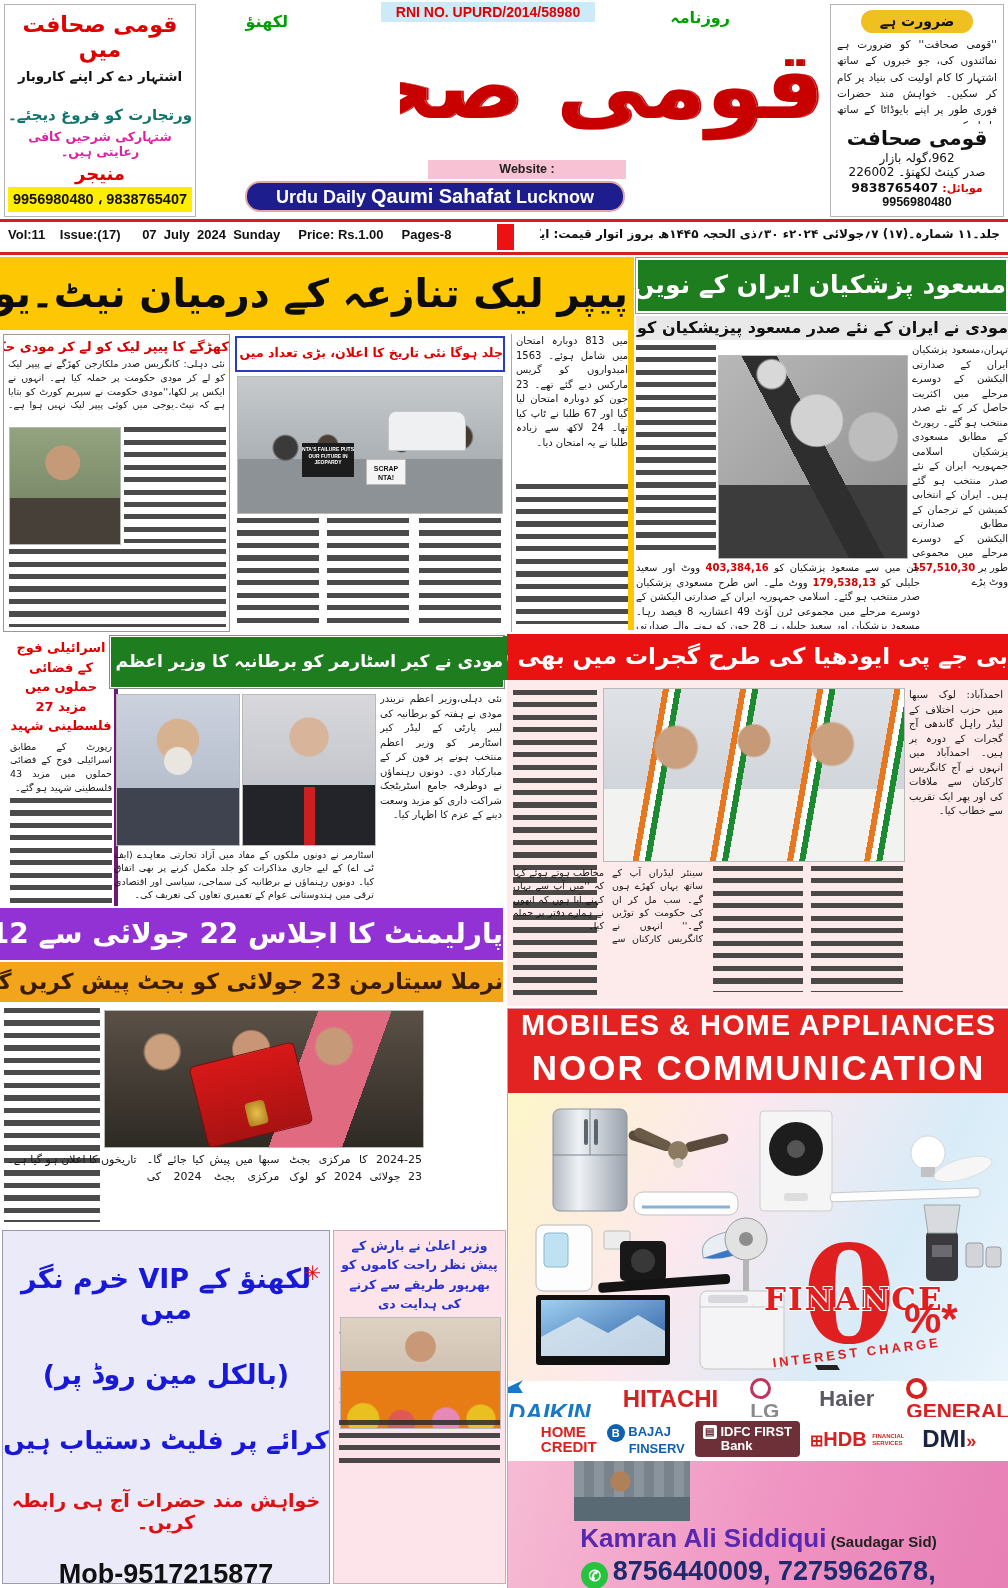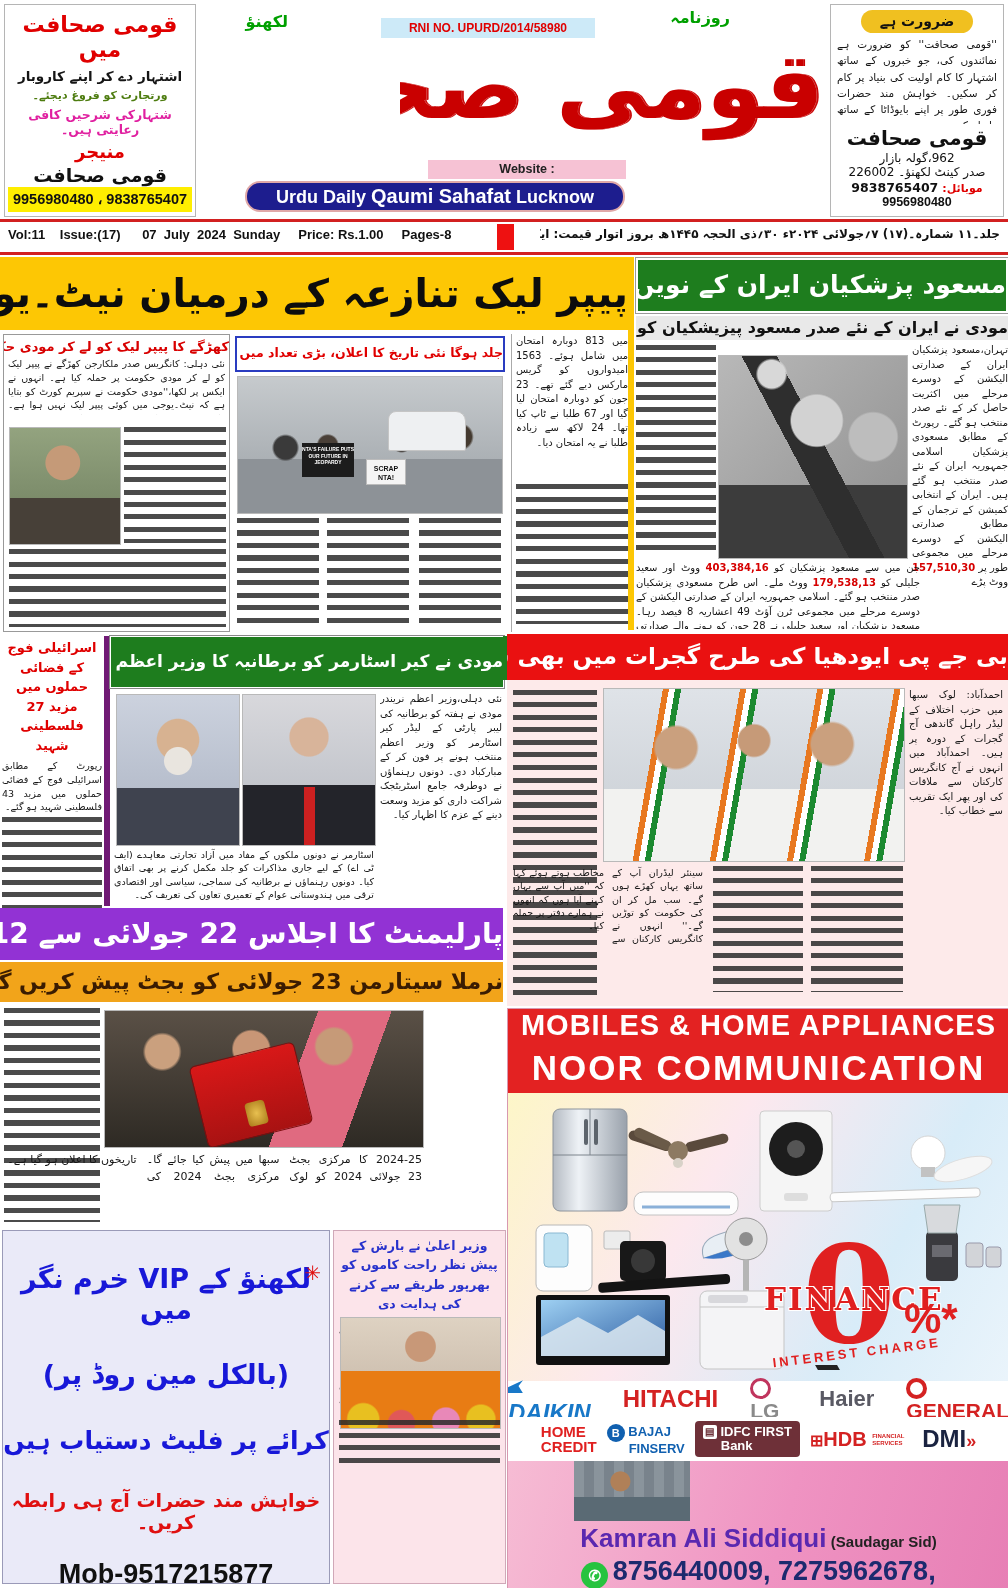--- a/index.html
+++ b/index.html
@@ -22,29 +22,29 @@
       background:#27c33f;color:#fff;font-size:15px;font-weight:bold;vertical-align:middle}
 </style>
 </head>
 <body>
 
 <div id="page">
 
   <div class="a" style="left:4px;top:4px;width:192px;height:213px;border:1px solid #b5b5b5;text-align:center">
     <div class="u" style="margin-top:7px;color:#e00000;font-weight:bold;font-size:22px">قومی صحافت میں</div>
     <div class="u" style="margin-top:6px;color:#151515;font-weight:bold;font-size:13.5px">اشتہار دے کر اپنے کاروبار</div>
-    <div class="u" style="margin-top:5px;color:#4d7c0f;font-weight:bold;font-size:11px">ورتجارت کو فروغ دیجئے۔</div>
+    <div class="u" style="margin-top:22px;color:#0f766e;font-weight:bold;font-size:15px">ورتجارت کو فروغ دیجئے۔</div>
     <div class="u" style="margin-top:5px;color:#e020a0;font-weight:bold;font-size:12.5px">شتہارکی شرحیں کافی رعایتی ہیں۔</div>
     <div class="u" style="margin-top:4px;color:#e00000;font-weight:bold;font-size:18px">منیجر</div>
     <div class="u" style="margin-top:2px;color:#111;font-weight:bold;font-size:19px">قومی صحافت</div>
     <div class="a" style="left:3px;right:3px;bottom:4px;height:25px;background:#ffee00;line-height:25px;font-weight:bold;font-size:14.5px;color:#111">9956980480 ، 9838765407</div>
   </div>
 
   <div class="a u" style="left:218px;top:12px;width:70px;color:#00a000;font-weight:bold;font-size:16px">لکھنؤ</div>
-  <div class="a c" style="left:381px;top:18px;width:214px;height:20px;background:#cdeaf8;color:#e00000;font-weight:bold;font-size:12px;line-height:20px">RNI NO. UPURD/2014/58980</div>
+  <div class="a c" style="left:381px;top:2px;width:214px;height:20px;background:#cdeaf8;color:#e00000;font-weight:bold;font-size:14px;line-height:20px">RNI NO. UPURD/2014/58980</div>
   <div class="a u" style="left:640px;top:8px;width:90px;color:#00a000;font-weight:bold;font-size:16px">روزنامہ</div>
   <div class="a u c nw" style="left:400px;top:18px;width:424px;height:142px;line-height:138px;font-size:92px;font-weight:bold;color:#c90000;text-shadow:0 0 1px #fff,2px 0 0 #c90000">قومی صحافت</div>
   <div class="a c" style="left:428px;top:160px;width:198px;height:19px;background:#f6c2d4;color:#222;font-weight:bold;font-size:12.5px;line-height:19px">Website : www.qaumisahafat.com</div>
   <div class="a c" style="left:245px;top:181px;width:380px;height:31px;background:#1d1d8e;border:2px solid #e0a8a8;border-radius:15px;color:#fff;line-height:27px">
     <span style="font-size:18px;font-weight:bold">Urdu Daily </span><span style="font-size:20px;font-weight:900">Qaumi Sahafat</span><span style="font-size:18px;font-weight:bold"> Lucknow</span>
   </div>
 
   <div class="a" style="left:830px;top:4px;width:174px;height:213px;border:1px solid #b5b5b5;text-align:center">
     <div class="u" style="margin:5px auto 3px;width:112px;height:23px;background:#f0c020;border-radius:12px;font-weight:bold;font-size:14px;color:#111;line-height:23px">ضرورت ہے</div>
     <div class="t" style="margin:0 6px;font-size:10.5px;line-height:1.55;height:88px">''قومی صحافت'' کو ضرورت ہے نمائندوں کی، جو خبروں کے ساتھ اشتہار کا کام اولیت کی بنیاد پر کام کر سکیں۔ خواہش مند حضرات فوری طور پر اپنے بایوڈاٹا کے ساتھ رابطہ کریں۔</div>
@@ -117,21 +117,21 @@
     <div class="a fx" style="left:4px;top:184px;width:82px;height:108px"></div>
     <div class="a fx" style="left:94px;top:184px;width:82px;height:108px"></div>
     <div class="a fx" style="left:186px;top:184px;width:82px;height:108px"></div>
   </div>
 
   <div class="a" style="left:511px;top:334px;width:117px;height:298px;border-left:1px solid #aaa;padding-left:4px">
     <div class="t" style="font-size:10px;line-height:1.45;height:150px">میں 813 دوبارہ امتحان میں شامل ہوئے۔ 1563 امیدواروں کو گریس مارکس دیے گئے تھے۔ 23 جون کو دوبارہ امتحان لیا گیا اور 67 طلبا نے ٹاپ کیا تھا۔ 24 لاکھ سے زیادہ طلبا نے یہ امتحان دیا۔</div>
     <div class="fx" style="height:140px"></div>
   </div>
 
-  <div class="a" style="left:0;top:636px;width:110px;height:270px;border-right:6px solid #701a75;padding:2px">
+  <div class="a" style="left:8px;top:636px;width:110px;height:270px;border-right:4px solid #701a75;padding:2px">
     <div class="u c" style="color:#e00000;font-weight:bold;font-size:13px;line-height:1.5">اسرائیلی فوج کے فضائی حملوں میں مزید 27 فلسطینی شہید</div>
     <div class="t" style="font-size:9.5px;line-height:1.45;height:58px;margin-top:4px">رپورٹ کے مطابق اسرائیلی فوج کے فضائی حملوں میں مزید 43 فلسطینی شہید ہو گئے۔</div>
     <div class="fx" style="height:118px"></div>
   </div>
 
   <div class="a" style="left:110px;top:636px;width:394px;height:270px">
     <div class="u c nw" style="height:50px;line-height:48px;background:#1e7d1e;color:#fff;font-weight:bold;font-size:17px;border:1px solid #fff;outline:1px solid #888">مودی نے کیر اسٹارمر کو برطانیہ کا وزیر اعظم منتخب ہونے پر مبارکباد دی</div>
     <div class="photo" style="left:6px;top:58px;width:122px;height:150px;background:
            radial-gradient(circle at 50% 44%,#e9e5df 13%,transparent 14%),
            radial-gradient(circle at 50% 30%,#d7b291 17%,transparent 18%),

